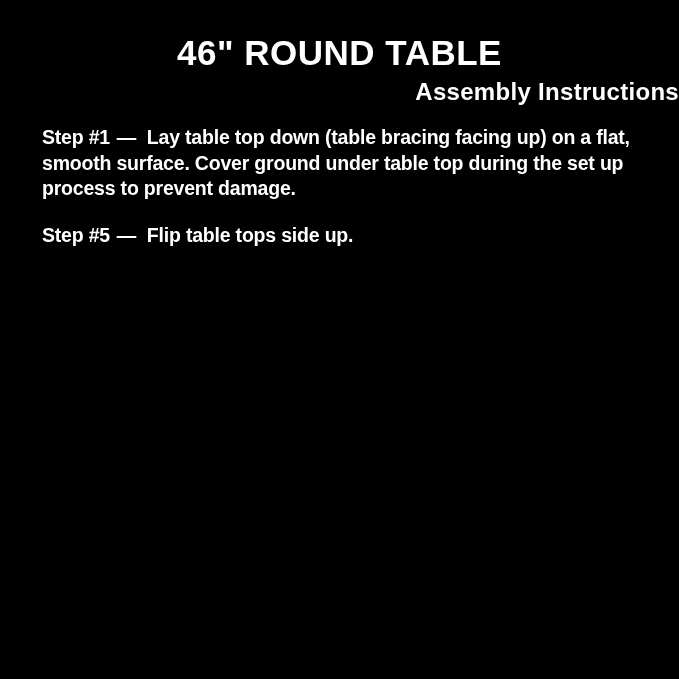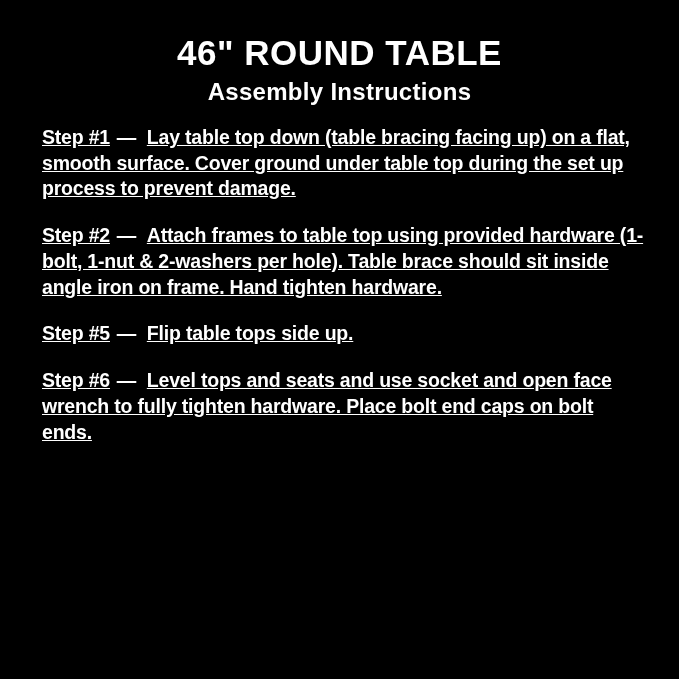--- a/index.html
+++ b/index.html
@@ -28,25 +28,25 @@
     line-height: 1.1;
     letter-spacing: 0.5px;
     color: #ffffff;
   }
   .subtitle {
     margin: 6px 0 0 0;
     font-size: 24px;
     line-height: 1.1;
     letter-spacing: 0.3px;
     color: #ffffff;
+    text-align: right;
   }
   .steps {
     width: 602px;
     margin: 20px 0 0 42px;
-    text-decoration: underline;
   }
   .step {
     margin: 0 0 21px 0;
     font-size: 19.5px;
     line-height: 1.32;
     letter-spacing: -0.2px;
     color: #ffffff;
   }
   .step-label {
     white-space: nowrap;
@@ -61,21 +61,19 @@
 
 <div class="page">
   <div class="header">
     <h1 class="title">46" ROUND TABLE</h1>
     <h2 class="subtitle">Assembly Instructions</h2>
   </div>
 
   <div class="steps">
     <p class="step"><span class="step-label">Step #1</span><span class="step-separator">—</span><span>Lay table top down (table bracing facing up) on a flat, smooth surface. Cover ground under table top during the set up process to prevent damage.</span></p>
 
-    <p class="step"><span class="step-label">Step #2</span><span class="step-separator">—</span><span>Attach frames to table top using provided hardware (1-bolt, 1-nut &amp; 2-washers per hole). Table brace should sit inside angle iron on frame. Hand tighten hardware.</span></p>
 
 
 
     <p class="step"><span class="step-label">Step #5</span><span class="step-separator">—</span><span>Flip table tops side up.</span></p>
 
-    <p class="step"><span class="step-label">Step #6</span><span class="step-separator">—</span><span>Level tops and seats and use socket and open face wrench to fully tighten hardware. Place bolt end caps on bolt ends.</span></p>
   </div>
 </div>
 
 </body></html>

